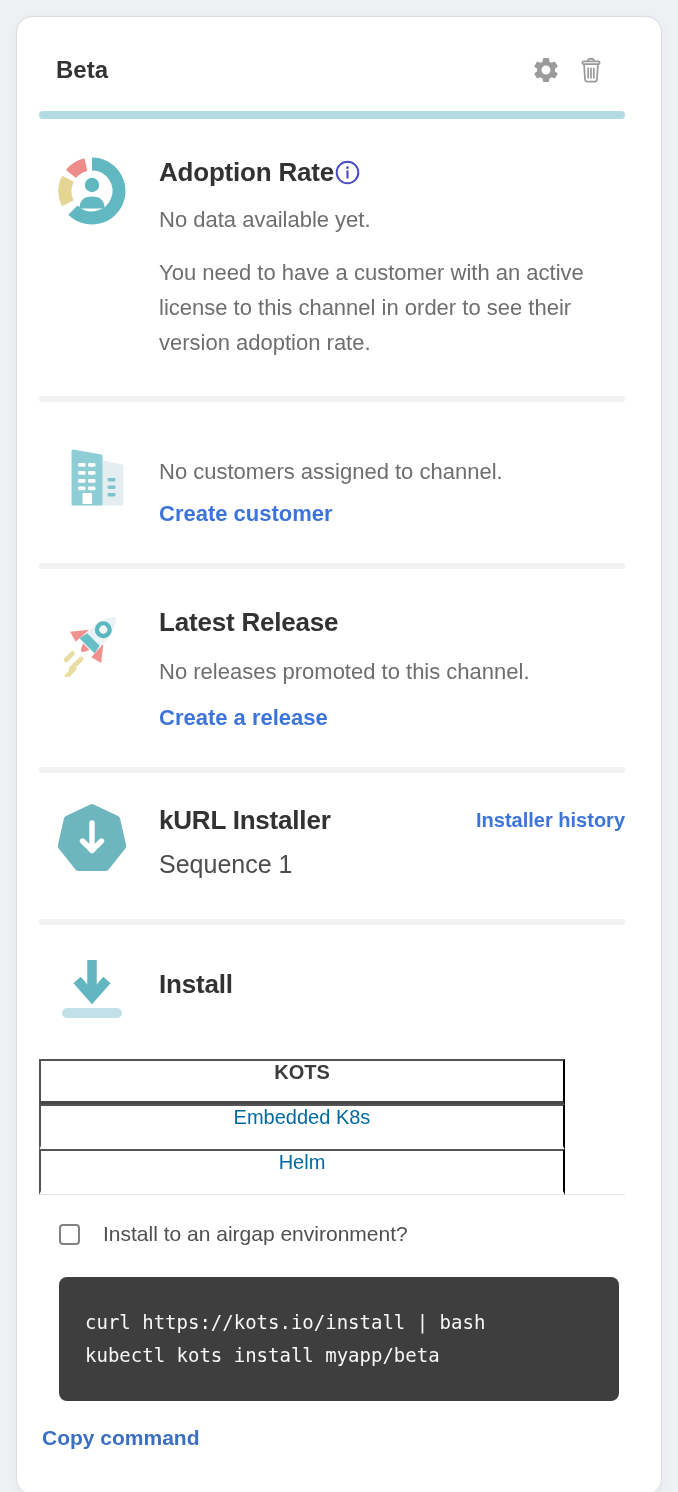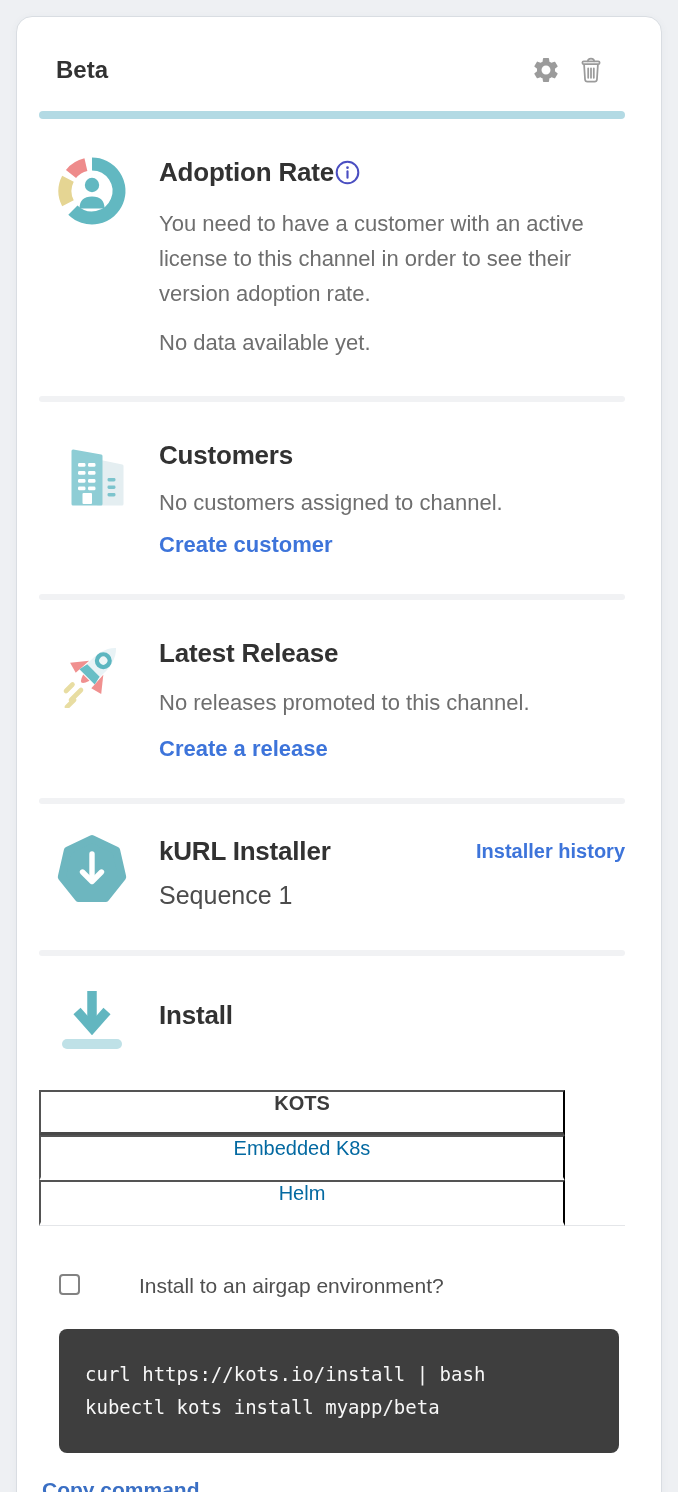--- a/index.html
+++ b/index.html
@@ -102,24 +102,24 @@
     background: none;
     font-family: inherit;
   }
   .tab.active {
     color: #3c3c3c;
     font-weight: 700;
     border-bottom-color: #484848;
   }
   
   .airgap-row {
-    margin-top: 48px;
+    margin-top: 27px;
     padding-left: 20px;
     display: flex;
-    gap: 36px;
+    align-items: center;
   }
   .checkbox {
     width: 21px;
     height: 21px;
     border: 2px solid #828282;
     border-radius: 4px;
     background: #fff;
     flex: 0 0 21px;
     cursor: pointer;
   }
@@ -184,22 +184,22 @@
     </div>
     <div class="content-col">
       <div class="title-row">
         <span class="section-title">Adoption Rate</span>
         <svg width="27" height="27" viewBox="0 0 24 24" fill="none" style="cursor:pointer">
           <circle cx="12" cy="12" r="9.6" stroke="#4a4ec1" stroke-width="1.8"></circle>
           <path d="M12 11v5.6" stroke="#4a4ec1" stroke-width="1.9" stroke-linecap="round"></path>
           <circle cx="12" cy="7.7" r="1.15" fill="#4a4ec1"></circle>
         </svg>
       </div>
+      <div class="body-text mt14">No data available yet.</div>
       <div class="body-text para mt18">You need to have a customer with an active license to this channel in order to see their version adoption rate.</div>
-      <div class="body-text mt14">No data available yet.</div>
     </div>
   </div>
 
   <div class="divider"></div>
 
   <div class="section">
     <div class="icon-col">
       <svg width="72" height="72" viewBox="0 0 72 72" fill="none">
         <path d="M42 23 L66 28 L66 66 L42 66 Z" fill="#e4eef1" stroke="#e4eef1" stroke-width="3" stroke-linejoin="round"></path>
         <path d="M17 13 L45 18 L45 66 L17 66 Z" fill="#8ecdd5" stroke="#8ecdd5" stroke-width="3" stroke-linejoin="round"></path>
@@ -215,21 +215,20 @@
           <rect x="26.5" y="55" width="9.5" height="11" rx="1"></rect>
         </g>
         <g fill="#7cc4cd">
           <rect x="51.5" y="40" width="8" height="3.4" rx="1.4"></rect>
           <rect x="51.5" y="47.5" width="8" height="3.4" rx="1.4"></rect>
           <rect x="51.5" y="55" width="8" height="3.4" rx="1.4"></rect>
         </g>
       </svg>
     </div>
     <div class="content-col">
-      <div class="section-title">Customers</div>
       <div class="body-text mt14">No customers assigned to channel.</div>
       <a class="link" style="margin-top:12px">Create customer</a>
     </div>
   </div>
 
   <div class="divider"></div>
 
   <div class="section">
     <div class="icon-col">
       <svg width="72" height="72" viewBox="0 0 72 72" fill="none">

